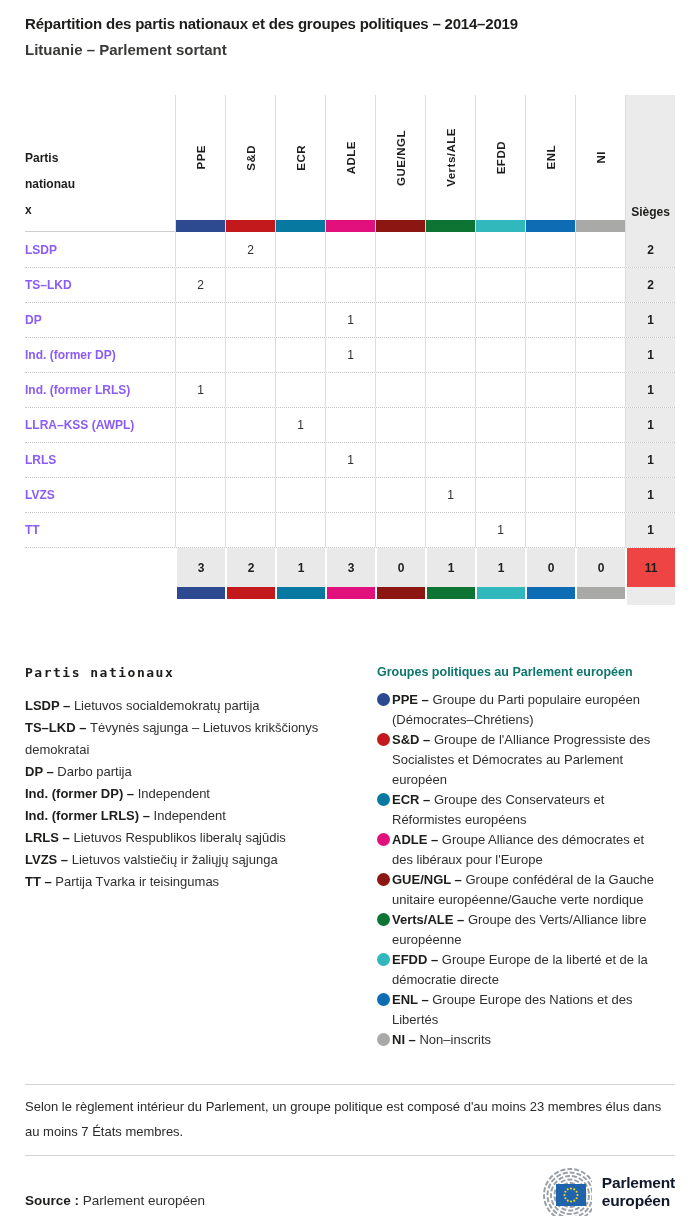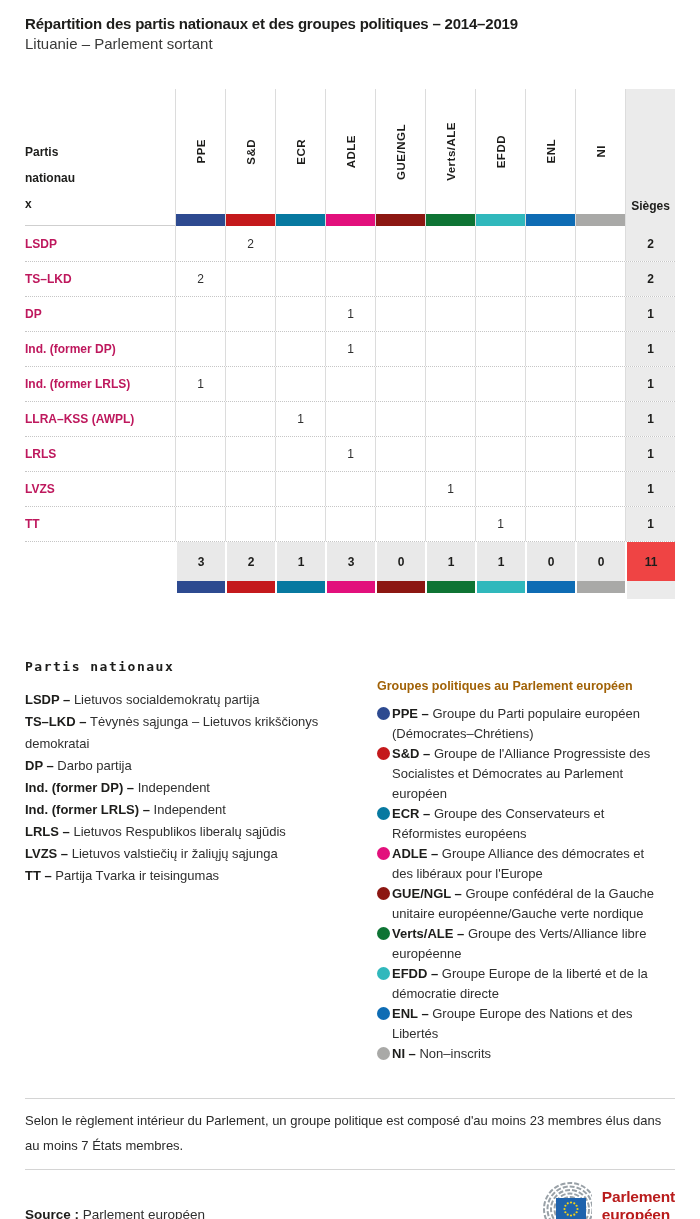--- a/index.html
+++ b/index.html
@@ -1,41 +1,41 @@
 <!DOCTYPE html>
 <html><head>
 <meta charset="utf-8">
 <style>
   * { margin:0; padding:0; box-sizing:border-box; }
   html,body { background:#fff; }
   body { width:700px; font-family:"Liberation Sans", sans-serif; color:#1d1d1b; }
   .page { width:700px; height:1219px; padding:15px 25px 0 25px; background:#fff; overflow:hidden; }
 
   h1.title { font-size:15px; font-weight:bold; letter-spacing:-0.2px; color:#1d1d1b; }
-  .subtitle { font-size:15px; font-weight:400; color:#3a3a39; margin-top:3px; }
+  .subtitle { font-size:15px; font-weight:700; color:#3a3a39; margin-top:9px; }
 
   
   .table { width:650px; margin-top:37px; }
   .grid11 { display:grid; grid-template-columns:150px repeat(9,50px) 50px; }
 
   .thead { height:137px; }
   .th-party { position:relative; border-bottom:1px solid #cfcfcf; }
   .th-party .wrap { position:absolute; bottom:8px; left:0; width:54px; font-size:12px; font-weight:bold;
                     line-height:26px; overflow-wrap:anywhere; color:#1d1d1b; }
   .th-group { display:flex; flex-direction:column; border-left:1px solid #dcdcdc; }
   .rotwrap { flex:1; display:flex; align-items:center; justify-content:center; }
   .rot { writing-mode:vertical-rl; transform:rotate(180deg); font-size:11.5px; font-weight:bold;
          letter-spacing:0.5px; color:#1d1d1b; white-space:nowrap; }
   .hbar { height:12px; width:100%; }
   .th-seats { background:#ebebeb; border-left:1px solid #dcdcdc; display:flex; align-items:flex-end;
               justify-content:center; padding-bottom:13px; font-size:12px; font-weight:bold; }
 
   .trow { height:35px; }
   .trow + .trow { border-top:1px dotted #c6c6c6; }
-  .td-party { display:flex; align-items:center; font-size:12px; font-weight:bold; color:#be185d; }
+  .td-party { display:flex; align-items:center; font-size:12px; font-weight:bold; color:#8b5cf6; }
   .td-num { display:flex; align-items:center; justify-content:center; font-size:12px; color:#2f2f2f;
             border-left:1px solid #dcdcdc; }
   .td-seats { display:flex; align-items:center; justify-content:center; font-size:12px; font-weight:bold;
               background:#ebebeb; border-left:1px solid #dcdcdc; }
 
   .totals { height:40px; border-top:1px dotted #c6c6c6; }
   .tt-spacer { background:transparent; }
   .tt-cell { background:#e9e9e9; border-left:2px solid #fff; display:flex; align-items:center;
              justify-content:center; font-size:12px; font-weight:bold; color:#1d1d1b; }
   .tt-seats { background:#ef4444; border-left:2px solid #fff; display:flex; align-items:center;
@@ -47,34 +47,34 @@
 
   
   .legends { display:flex; margin-top:60px; width:650px; }
   .leg-left { width:352px; flex:none; padding-right:10px; }
   .leg-left h2 { font-family:"DejaVu Sans Mono", monospace; font-size:13px; font-weight:bold;
                  letter-spacing:1.5px; color:#1d1d1b; margin-bottom:15px; }
   .pl-item { font-size:13px; line-height:22px; color:#2f2f2f; }
   .pl-item b { color:#1d1d1b; }
 
   .leg-right { width:288px; flex:none; }
-  .leg-right h2 { font-size:12.5px; font-weight:bold; color:#a16207; margin-bottom:11px;margin-top:20px; }
+  .leg-right h2 { font-size:12.5px; font-weight:bold; color:#0f766e; margin-bottom:11px; }
   .gl-item { display:flex; gap:2px; font-size:13px; line-height:20px; color:#2f2f2f; }
   .gl-dot { width:13px; height:13px; border-radius:50%; flex:none; margin-top:3px; }
   .gl-item b { color:#1d1d1b; }
 
   
   .rule { border-top:1px solid #d4d4d4; width:650px; }
   .rule-1 { margin-top:34px; }
   .note { width:650px; font-size:13px; line-height:25px; color:#2a2a2a; padding:9px 0 11px 0; }
   .footer { width:650px; display:flex; justify-content:space-between; align-items:flex-end; margin-top:12px; }
   .source { font-size:13.5px; color:#2f2f2f; margin-bottom:8px; }
   .source b { color:#1d1d1b; }
   .logo { display:flex; align-items:center; gap:10px; }
-  .logo-text { font-size:15.5px; font-weight:600; color:#b91c1c; line-height:18px; letter-spacing:-0.2px; }
+  .logo-text { font-size:15.5px; font-weight:600; color:#0f172a; line-height:18px; letter-spacing:-0.2px; }
 </style>
 </head>
 <body>
 
 <div class="page">
 
   <h1 class="title">Répartition des partis nationaux et des groupes politiques – 2014–2019</h1>
   <div class="subtitle">Lituanie – Parlement sortant</div>
 
   <div class="table">

